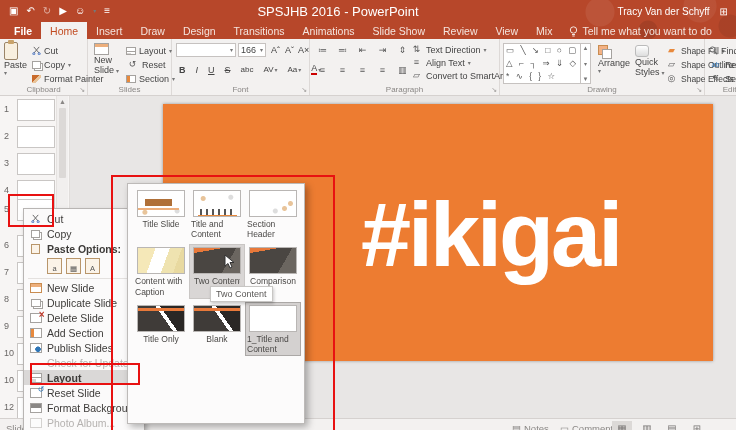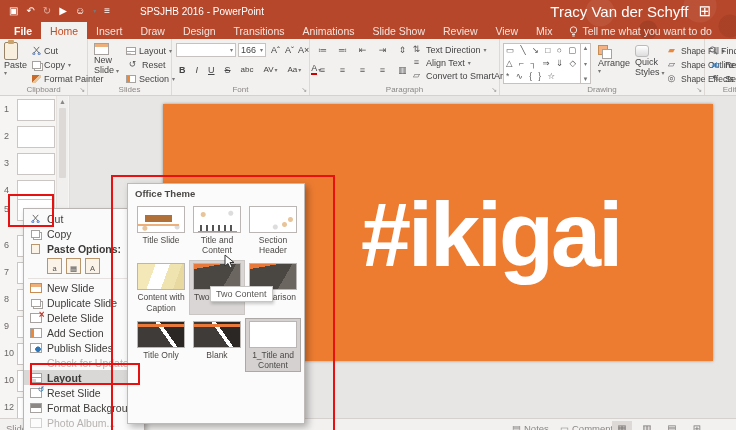--- a/index.html
+++ b/index.html
@@ -10,22 +10,22 @@
   .topbars{position:absolute;top:0;left:0;right:0;height:39px;
     background:
       radial-gradient(circle 14px at 600px 12px, rgba(255,255,255,.07) 0 14px, transparent 15px),
       radial-gradient(circle 9px at 648px 30px, rgba(0,0,0,.10) 0 9px, transparent 10px),
       radial-gradient(circle 16px at 700px 6px, rgba(255,255,255,.06) 0 16px, transparent 17px),
       radial-gradient(circle 11px at 730px 26px, rgba(0,0,0,.08) 0 11px, transparent 12px),
       #B7472A;}
   .titlebar{height:22px;display:flex;align-items:center;color:#fff;position:relative}
   .qat{display:flex;gap:8px;padding-left:9px;font-size:10px;align-items:center}
   .qat span{cursor:default;line-height:1}
-  .tb-title{position:absolute;left:140px;right:200px;font-size:10px;color:#fff;white-space:nowrap}
-  .tb-right{margin-left:auto;display:flex;align-items:center;gap:10px;padding-right:25px;font-size:15px}
+  .tb-title{position:absolute;left:140px;right:200px;text-align:center;font-size:13px;color:#fff;white-space:nowrap}
+  .tb-right{margin-left:auto;display:flex;align-items:center;gap:10px;padding-right:8px;font-size:10px}
   .tabrow{height:17px;display:flex;align-items:center;padding-left:5px}
   .tab{color:#F4E4DE;font-size:10.5px;padding:3px 9px 2px;white-space:nowrap;cursor:default}
   .tab.filetab{color:#fff;font-weight:bold}
   .tab.active{background:#F3F1F0;color:#C24C22}
   .tellme{color:#F4E4DE;font-size:10.5px;padding:3px 8px 2px;display:flex;align-items:center;gap:4px;white-space:nowrap}
 
   
   .ribbon{position:absolute;top:39px;left:0;right:0;height:57px;background:#F3F1F0;border-bottom:1px solid #D5D1CF}
   .group{position:absolute;top:0;height:56px;border-right:1px solid #DDD9D7}
   .glabel{position:absolute;bottom:1px;left:0;right:0;text-align:center;font-size:8px;color:#8A8785;white-space:nowrap}
@@ -107,21 +107,21 @@
   .pb{width:15px;height:16px;border:1px solid #B8956A;background:#FBF3E8;font-size:7.5px;color:#555;display:flex;align-items:flex-end;justify-content:center;line-height:1.1}
 
   
   .gallery{position:absolute;left:127px;top:183px;width:178px;height:241px;background:#FCFBFB;border:1px solid #BDBAB8;box-shadow:3px 3px 7px rgba(0,0,0,.3);z-index:35;padding:3px 5px;overflow:hidden}
   .ghead{font-size:9.5px;font-weight:bold;color:#4A4846;margin:1px 0 4px 2px}
   .ggrid{display:grid;grid-template-columns:56px 56px 56px;column-gap:0;row-gap:3px}
   .gitem{display:flex;flex-direction:column;align-items:center;padding:2px 1px 1px;border:1px solid transparent;cursor:default}
   .gitem.hover{background:#D9D6D5;border-color:#C9C6C4}
   .gitem.sel{background:#D4D1D0;border-color:#ABA8A6}
   .gthumb{width:48px;height:27px;border:1px solid #B9B6B4;background:#fff;flex:none}
-  .gcap{font-size:8.5px;color:#4A4846;text-align:center;line-height:1.2;margin-top:2px;max-width:54px}
+  .gcap{font-size:8.5px;color:#4A4846;text-align:left;line-height:1.2;margin-top:2px;max-width:54px}
   .gcap.trunc{white-space:nowrap;overflow:hidden;max-width:46px}
   .g1{background:linear-gradient(90deg,transparent 15%,#B07038 15% 75%,transparent 75%) 0 8px/100% 7px no-repeat,linear-gradient(#EDAF7C,#EDAF7C) 0 17px/90% 2px no-repeat,radial-gradient(circle at 15% 85%,#E8C49A 0 2px,transparent 3px),radial-gradient(circle at 85% 80%,#DDD 0 2px,transparent 3px),#fff}
   .g2{background:repeating-linear-gradient(90deg,#555 0 2px,transparent 2px 6px) 6px 18px/70% 6px no-repeat,linear-gradient(#E8893C,#E8893C) 4px 24px/85% 1px no-repeat,radial-gradient(circle at 20% 30%,#E8C49A 0 2px,transparent 3px),radial-gradient(circle at 80% 25%,#DDD 0 2px,transparent 3px),#fff}
   .g3{background:radial-gradient(circle at 75% 70%,#E8C49A 0 2px,transparent 3px),radial-gradient(circle at 55% 80%,#DDD 0 2px,transparent 3px),radial-gradient(circle at 88% 50%,#E8C49A 0 2px,transparent 3px),#fff}
   .g4{background:linear-gradient(110deg,#F5E8B8 0 32%,#fff 32% 58%,#EFE3B0 58% 80%,#E8D9A0 80%),radial-gradient(circle at 65% 25%,#333 0 2.5px,transparent 3px),radial-gradient(circle at 80% 60%,#E8893C 0 2px,transparent 3px)}
   .g5,.g6{background:linear-gradient(170deg,#E8793A 0 5px,transparent 5px),linear-gradient(120deg,#4A4642 0 70%,#6B6660 70%)}
   .g7,.g8{background:linear-gradient(#E8793A,#E8793A) 0 2px/100% 3px no-repeat,linear-gradient(55deg,#3F3B38 0 55%,#fff 55% 62%,#2A2725 62%)}
   .g9{background:#fff;position:relative}
   .g9:before{content:"";position:absolute;left:3px;top:3px;width:17px;height:19px;border:1px dashed #AAA}
   .g9:after{content:"";position:absolute;right:3px;top:3px;width:19px;height:19px;border:1px dashed #AAA}
@@ -540,21 +540,20 @@
   <div class="mi dis">
     <span class="ictn">
         <span class="mic mic-dim"></span>
       </span>
     <span>Photo Album...</span>
   </div>
 
 </div>
 
 <div class="gallery">
-  <div class="ghead">Office Theme</div>
   <div class="ggrid">
     <div class="gitem">
         <span class="gthumb g1"></span>
         <span class="gcap">Title Slide</span>
       </div>
     <div class="gitem">
         <span class="gthumb g2"></span>
         <span class="gcap">Title and Content</span>
       </div>
     <div class="gitem">

